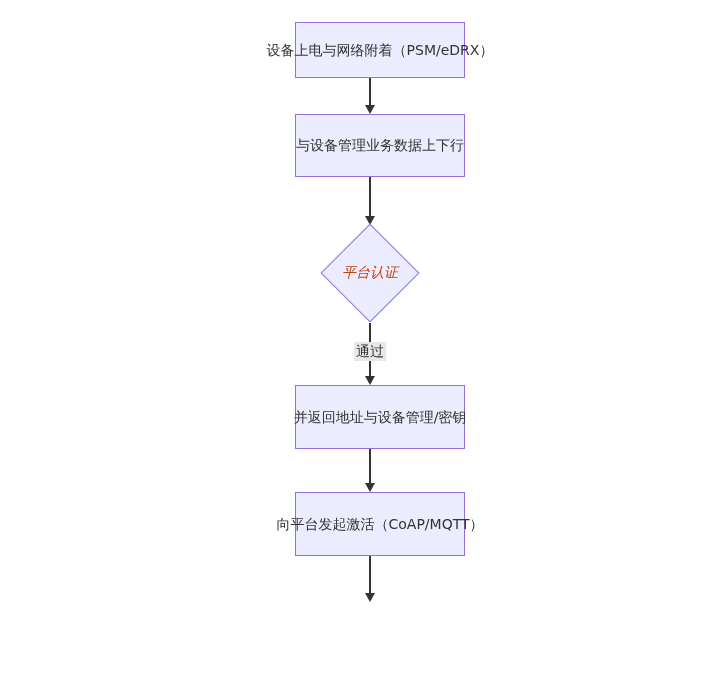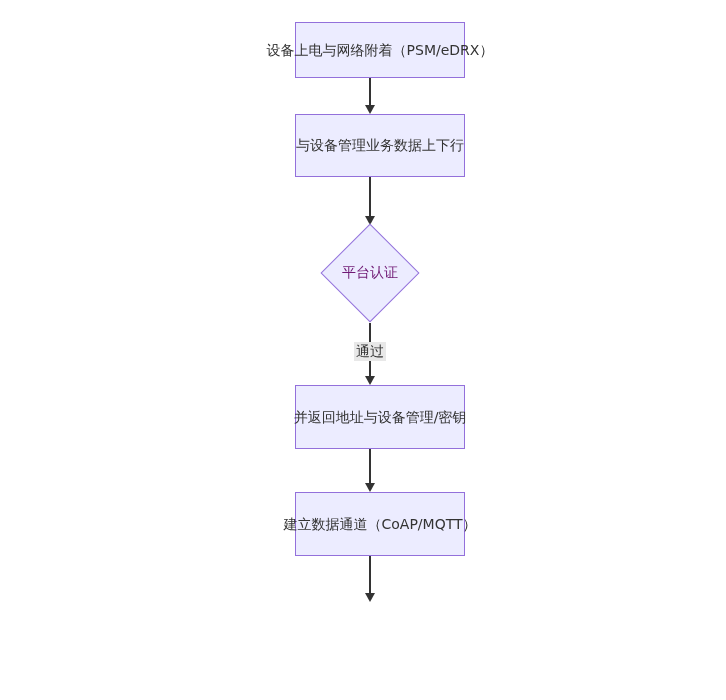--- a/index.html
+++ b/index.html
@@ -55,23 +55,24 @@
   }
   .diamond-label {
     position: absolute;
     left: 0;
     top: 0;
     width: 100%;
     height: 100%;
     display: flex;
     align-items: center;
     justify-content: center;
-    color: #701a75;
+    color: #c2410c;
     font-size: 14px;
     white-space: nowrap;
+    font-style: italic;
   }
 
   
   .edge-line {
     position: absolute;
     left: 369.25px;
     width: 1.5px;
     background: #333333;
   }
   .edge-head {
@@ -128,21 +129,21 @@
 
   <div class="node" style="top:385px;height:64px">
     <div class="line">并返回地址</div>
     <div class="line">与设备管理/密钥</div>
   </div>
 
   <div class="edge-line" style="top:449px;height:35px"></div>
   <div class="edge-head" style="top:483px"></div>
 
   <div class="node" style="top:492px;height:64px">
-    <div class="line">建立数据通道</div>
+    <div class="line">向平台发起激活</div>
     <div class="line">（CoAP/MQTT）</div>
   </div>
 
   <div class="edge-line" style="top:556px;height:38px"></div>
   <div class="edge-head" style="top:593px"></div>
 
 
 </div>
 
 </body></html>

